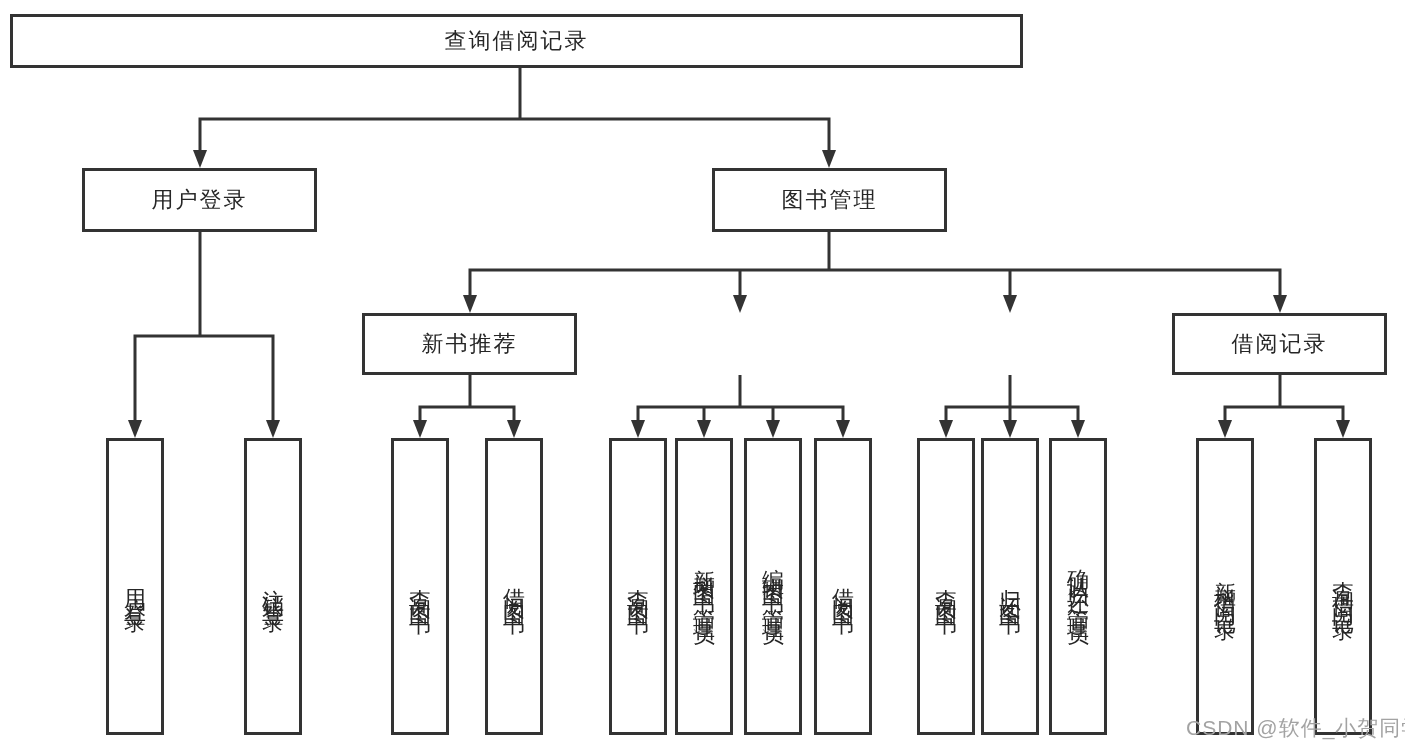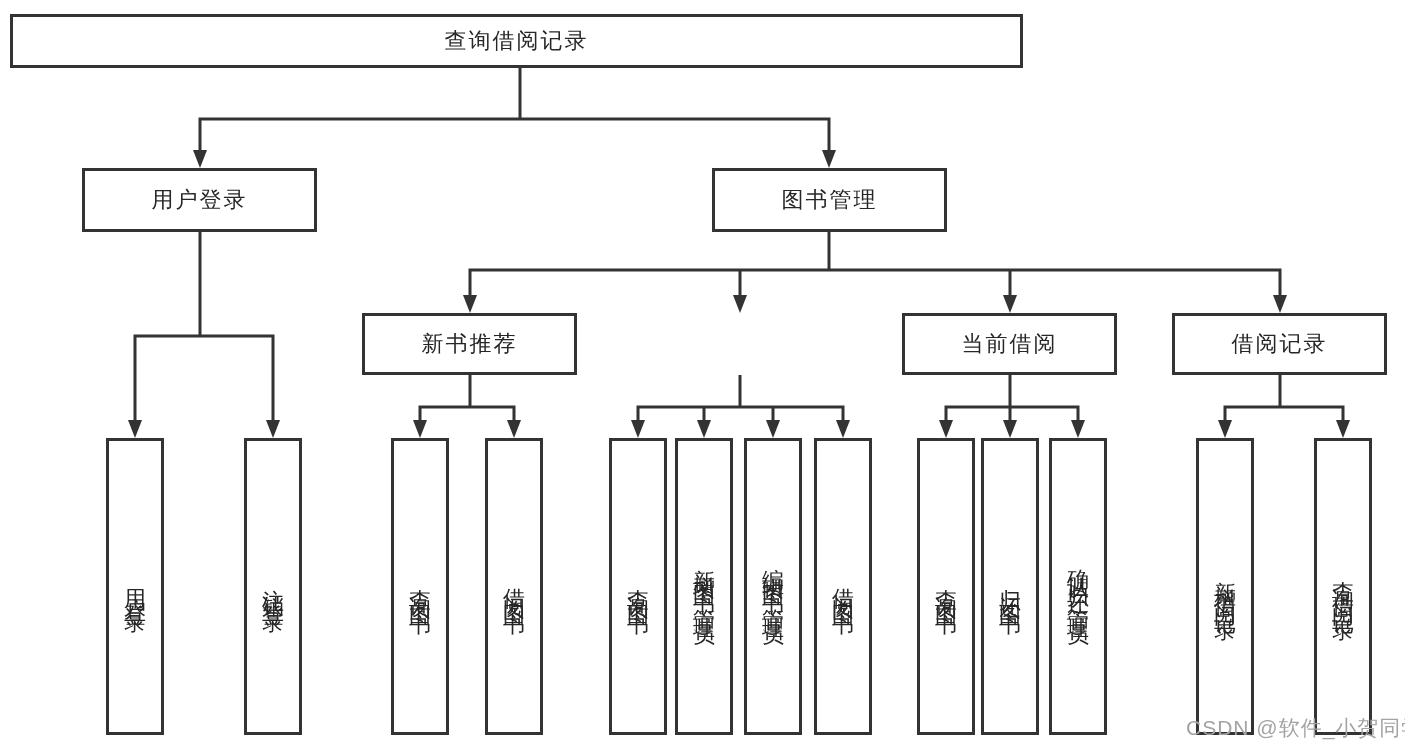--- a/index.html
+++ b/index.html
@@ -114,21 +114,20 @@
       <path d="M1336 420 L1350 420 L1343 438 Z"></path>
     </g>
   </svg>
 
   <div class="box" style="left:10px; top:14px; width:1013px; height:54px;">查询借阅记录</div>
 
   <div class="box" style="left:82px; top:168px; width:235px; height:64px;">用户登录</div>
   <div class="box" style="left:362px; top:313px; width:215px; height:62px;">新书推荐</div>
 
   <div class="box" style="left:712px; top:168px; width:235px; height:64px;">图书管理</div>
-  <div class="box" style="left:902px; top:313px; width:215px; height:62px;">当前借阅</div>
   <div class="box" style="left:1172px; top:313px; width:215px; height:62px;">借阅记录</div>
 
   <div class="vbox" style="left:106px; top:438px; width:58px; height:297px;">
     <span class="vtext">用户登录</span>
   </div>
   <div class="vbox" style="left:244px; top:438px; width:58px; height:297px;">
     <span class="vtext">注销登录</span>
   </div>
 
   <div class="vbox" style="left:391px; top:438px; width:58px; height:297px;">

